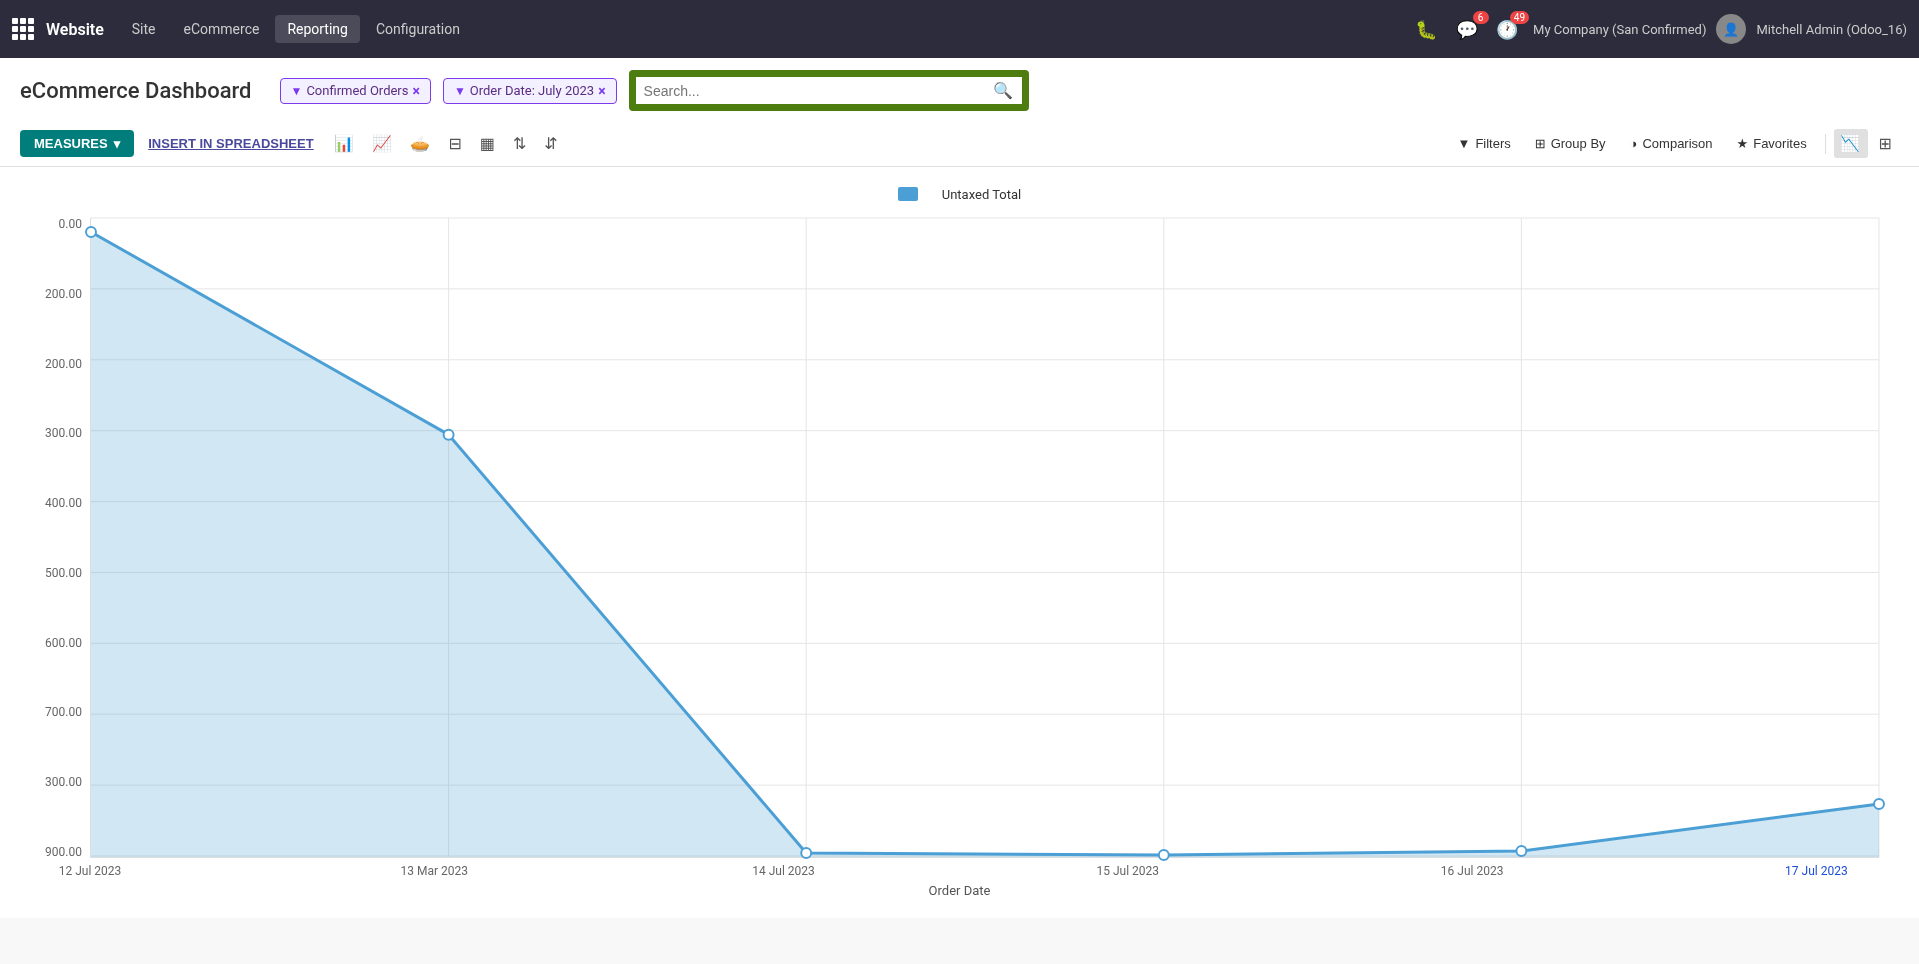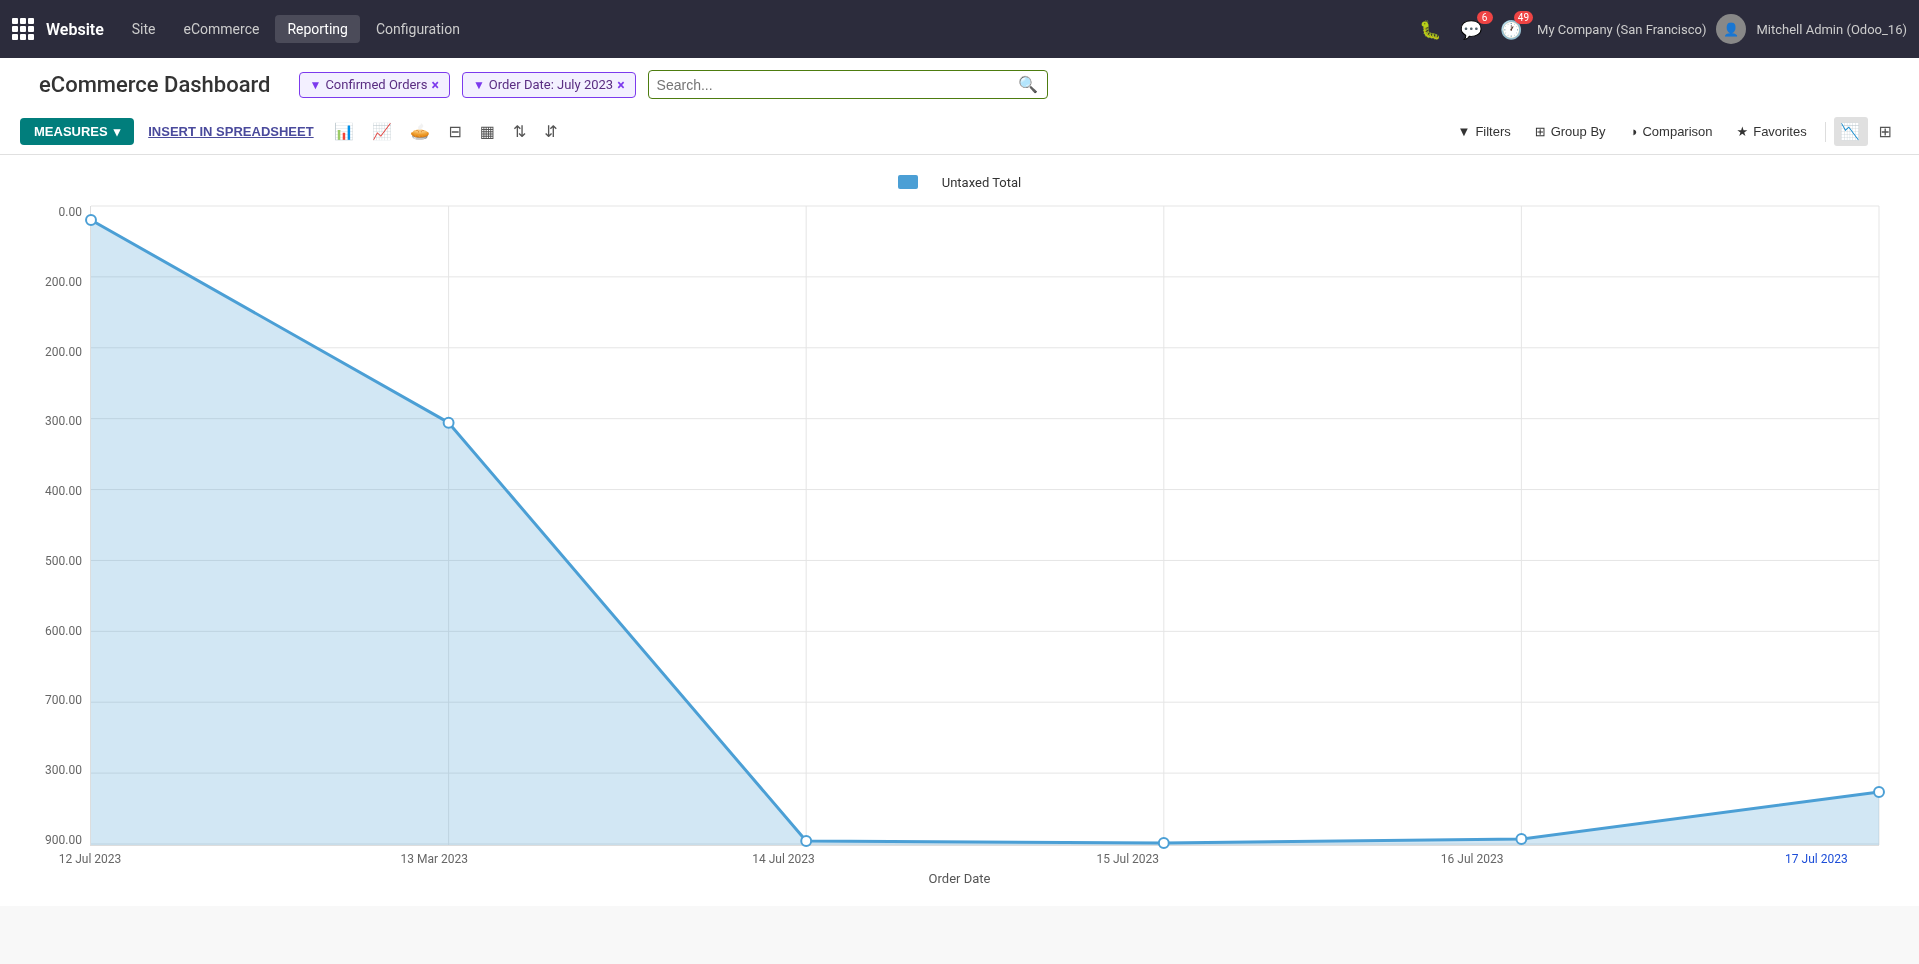--- a/index.html
+++ b/index.html
@@ -91,21 +91,20 @@
       display: flex;
       align-items: center;
       gap: 12px;
       padding-bottom: 10px;
     }
     .page-title {
       font-size: 22px;
       font-weight: 500;
       color: #333;
       margin-right: 16px;
-      margin-left: 19px;
     }
     .filter-tag {
       display: flex;
       align-items: center;
       gap: 4px;
       padding: 4px 10px;
       border: 1px solid #7c3aed;
       border-radius: 4px;
       background: #f3f0ff;
       color: #5a2d82;
@@ -118,21 +117,21 @@
       flex: 1;
       border: none;
       outline: none;
       font-size: 14px;
       color: #666;
       background: transparent;
     }
     .search-area {
       display: flex;
       align-items: center;
-      border: 1px solid #4d7c0f;
+      border: 7px solid #4d7c0f;
       border-radius: 4px;
       padding: 4px 8px;
       flex: 1;
       max-width: 400px;
     }
     .search-icon-btn { color: #666; cursor: pointer; font-size: 16px; }
 
     
     .toolbar {
       display: flex;
@@ -295,21 +294,21 @@
       🐛
     </div>
     <div class="nav-icon-btn">
       💬
       <span class="nav-badge">6</span>
     </div>
     <div class="nav-icon-btn">
       🕐
       <span class="nav-badge">49</span>
     </div>
-    <span class="company-name">My Company (San Francisco)</span>
+    <span class="company-name">My Company (San Confirmed)</span>
     <div class="avatar">👤</div>
     <span class="user-name">Mitchell Admin (Odoo_16)</span>
   </div>
 </nav>
 
 <div class="page-header">
   <div class="page-header-top">
     <span class="page-title">eCommerce Dashboard</span>
 
     <div class="filter-tag">

